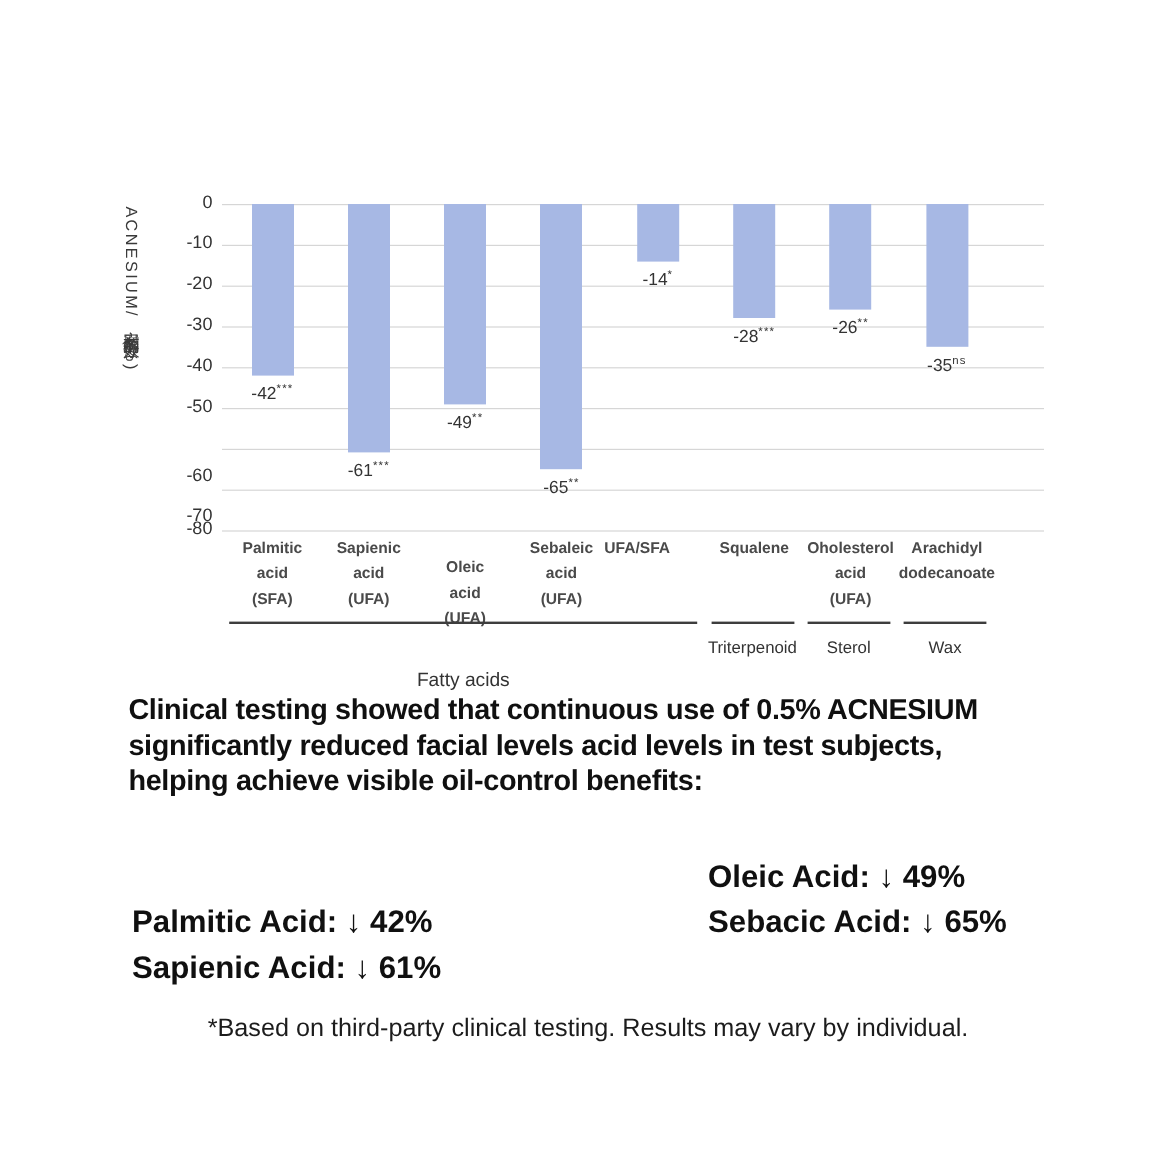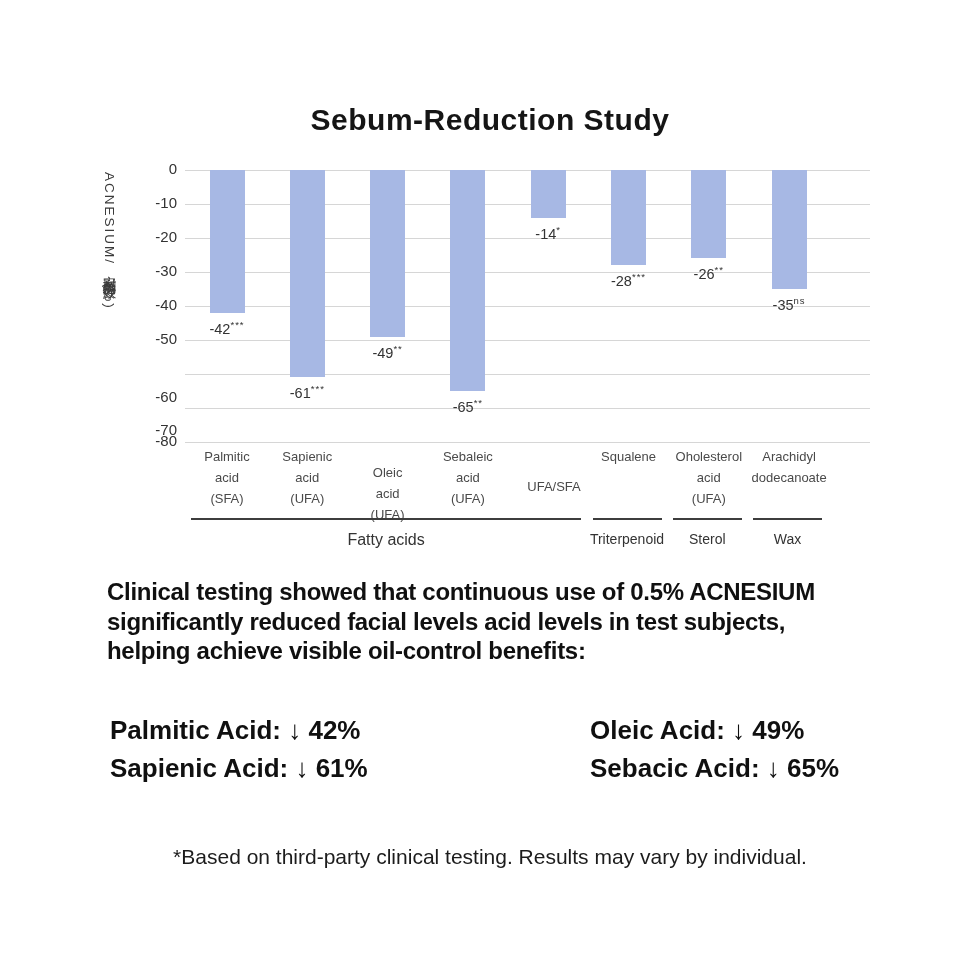--- a/index.html
+++ b/index.html
@@ -18,44 +18,43 @@
     font-size:13.5px;color:#3a3a3a;letter-spacing:2px;
   }
   .plot{position:absolute;left:185px;top:170px;width:685px;height:272px;}
   .gridline{position:absolute;left:0;width:100%;height:1px;background:#d6d6d6;}
   .bar{position:absolute;top:0;}
   .val-label{position:absolute;font-size:14.5px;color:#333;text-align:center;white-space:nowrap;}
   .val-label sup{font-size:9.5px;letter-spacing:1px;}
   .ytick{position:absolute;width:52px;text-align:right;font-size:15px;color:#333;}
   .xlabels{position:absolute;left:185px;top:446px;width:685px;height:70px;}
   .xlabel{position:absolute;text-align:center;font-size:13px;color:#4a4a4a;line-height:21px;}
-  .xlabel div{white-space:nowrap;}
+  .xlabel div{white-space:nowrap;font-weight:bold;}
   .groups{position:absolute;left:185px;top:518px;width:685px;height:45px;}
   .group-line{position:absolute;top:0;height:0;border-top:2px solid #3d3d3d;}
   .group-label{position:absolute;top:13px;text-align:center;font-size:14px;color:#333;white-space:nowrap;}
-  .group-label.big{font-size:16px;}
+  .group-label.big{font-size:16px;margin-top:28px;}
   .summary{
     position:absolute;left:107px;top:577px;
     font-size:24px;font-weight:700;color:#101010;line-height:29.5px;letter-spacing:-.3px;
   }
   .summary div{white-space:nowrap;}
   .stats-col{position:absolute;top:711px;font-size:26px;font-weight:700;color:#101010;line-height:38px;}
   .stats-col div{white-space:nowrap;}
-  #stats-left{left:110px;}
+  #stats-left{left:110px;margin-top:38px;}
   #stats-right{left:590px;}
   .footnote{
     position:absolute;left:0;top:845px;width:980px;text-align:center;
     font-size:21px;color:#1c1c1c;
   }
 </style>
 </head>
 <body>
 
 <div class="canvas">
-  <h1 class="chart-title">Sebum-Reduction Study</h1>
   <div class="y-axis-title">ACNESIUM/安慰剂的疗效 (%)</div>
   <div class="plot" id="plot">
       <div class="gridline" style="top: 0px;"></div>
       <div class="gridline" style="top: 34px;"></div>
       <div class="gridline" style="top: 68px;"></div>
       <div class="gridline" style="top: 102px;"></div>
       <div class="gridline" style="top: 136px;"></div>
       <div class="gridline" style="top: 170px;"></div>
       <div class="gridline" style="top: 204px;"></div>
       <div class="gridline" style="top: 238px;"></div>
@@ -91,21 +90,21 @@
       <div class="xlabel" style="left: 157.6px; width: 90px; margin-top: 16px;">
         <div>Oleic</div>
         <div>acid</div>
         <div>(UFA)</div>
       </div>
       <div class="xlabel" style="left: 237.9px; width: 90px;">
         <div>Sebaleic</div>
         <div>acid</div>
         <div>(UFA)</div>
       </div>
-      <div class="xlabel" style="left: 324px; width: 90px; margin-top: 30px;">
+      <div class="xlabel" style="left: 301px; width: 90px;">
         <div>UFA/SFA</div>
       </div>
       <div class="xlabel" style="left: 398.5px; width: 90px;">
         <div>Squalene</div>
       </div>
       <div class="xlabel" style="left: 478.8px; width: 90px;">
         <div>Oholesterol</div>
         <div>acid</div>
         <div>(UFA)</div>
       </div>

